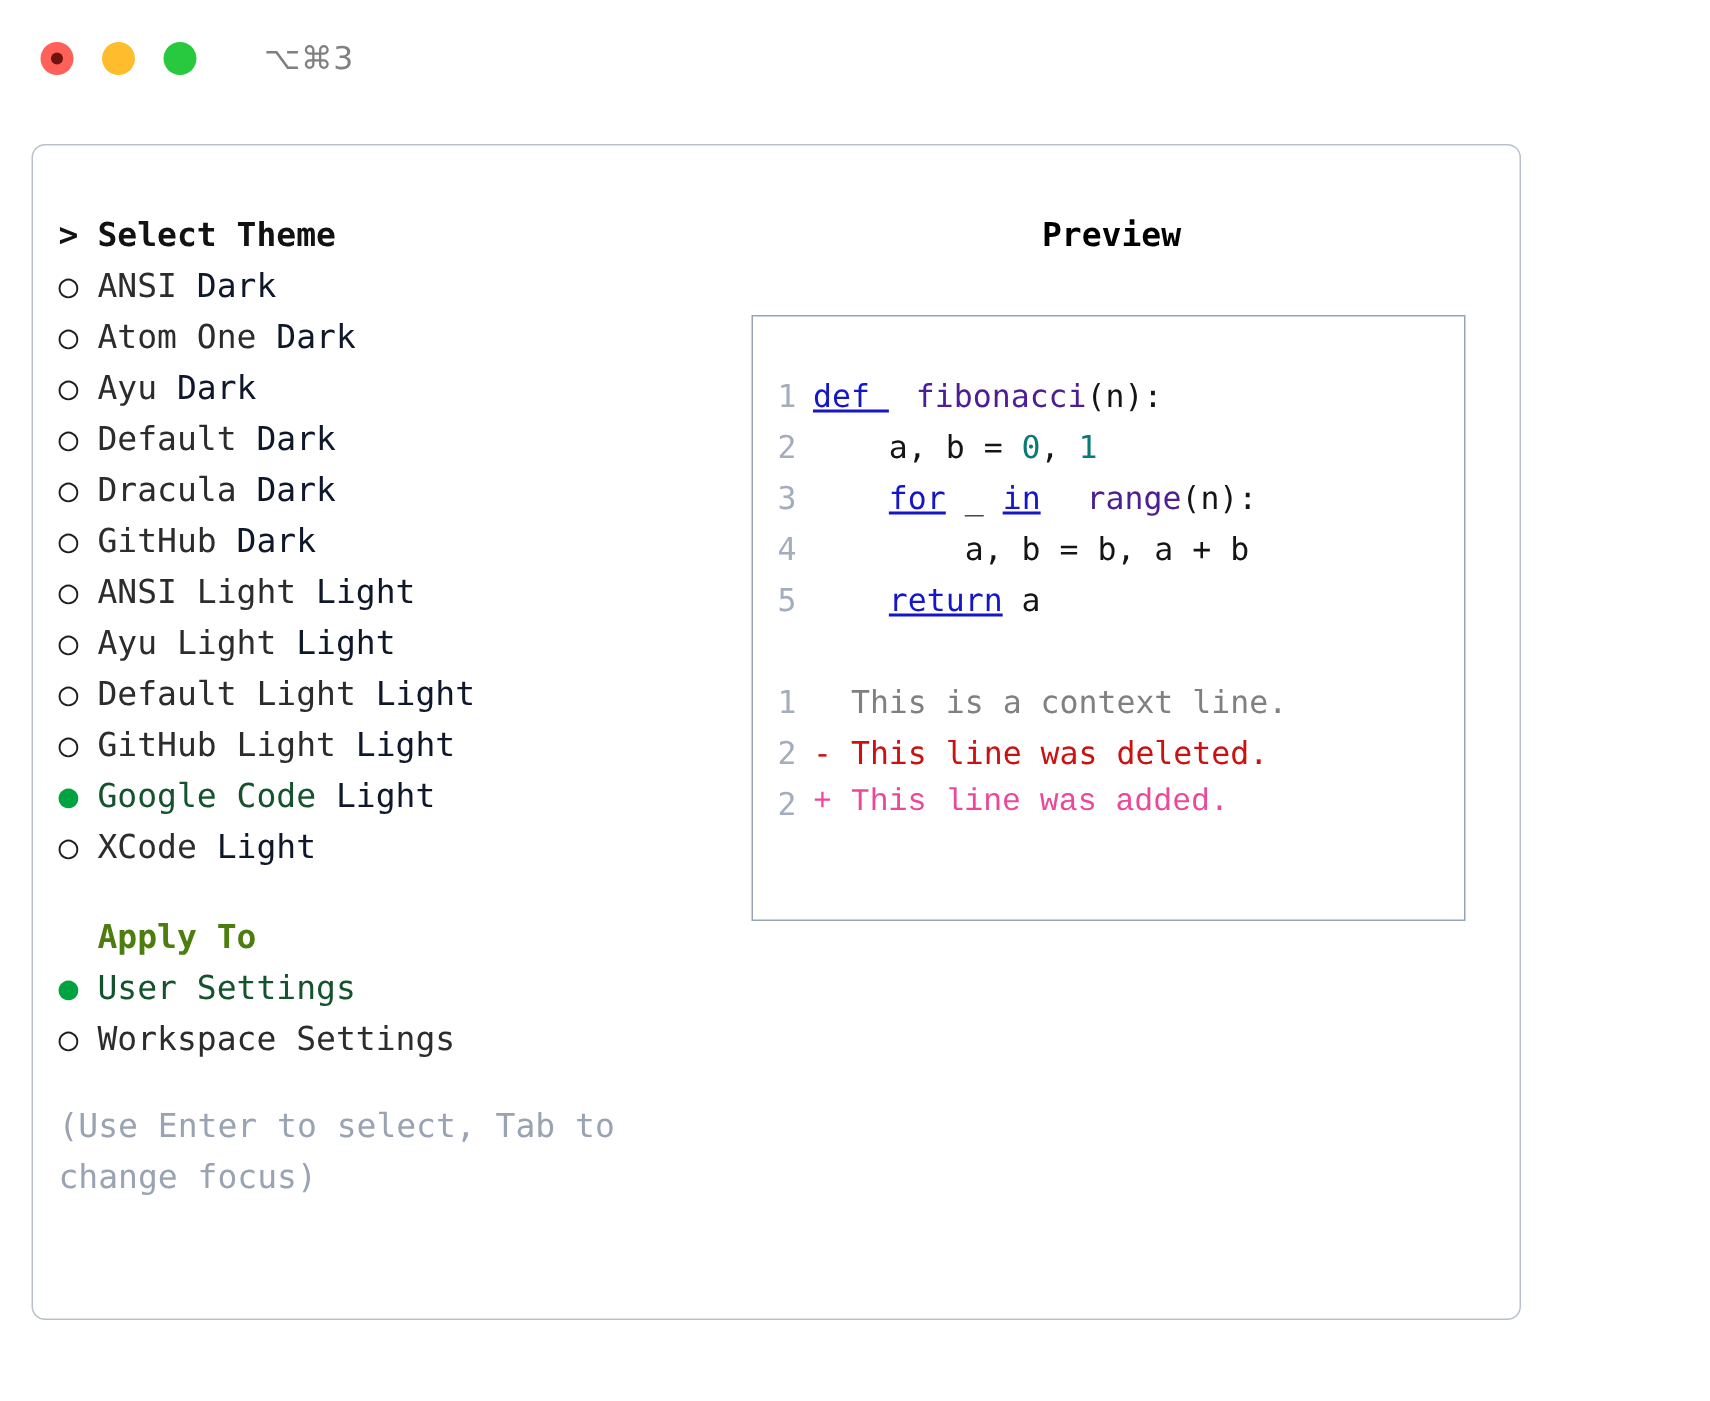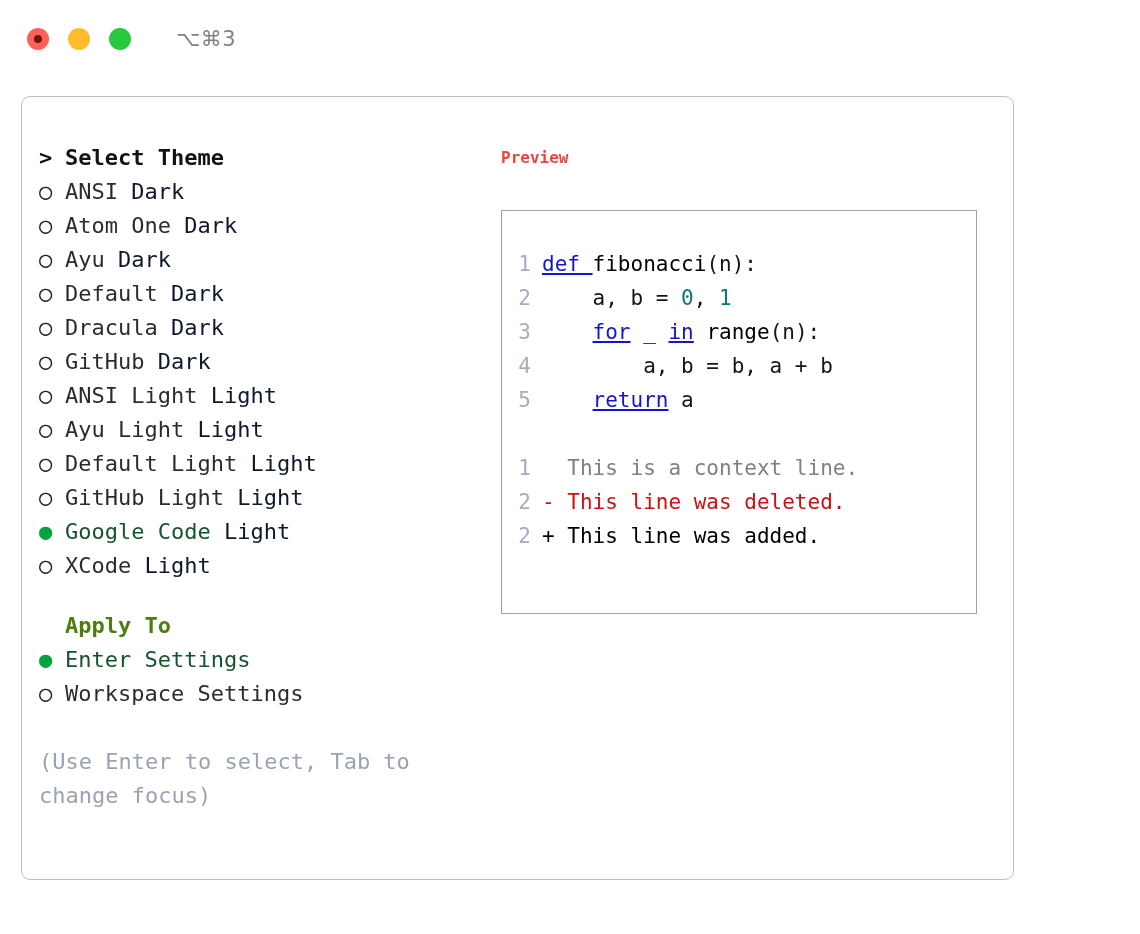--- a/index.html
+++ b/index.html
@@ -117,41 +117,42 @@
 
   .applyto-hdr {
     font-weight: bold;
     color: #4d7c0f;
     padding-left: 26px;
   }
 
   .spacer-sm { height: 26px; }
 
   .hint {
-    margin-top: 34px;
+    margin-top: 24px;
     font-size: 22px;
     line-height: 34px;
     color: #9aa3b2;
     width: 420px;
     white-space: pre-wrap;
   }
 
   
   .right-col {
     position: absolute;
     left: 479px;
     top: 44px;
     width: 480px;
   }
   .preview-title {
-    font-size: 16px;
+    font-size: 22px;
     line-height: 34px;
     font-weight: bold;
-    color: #ef4444;
+    color: #000000;
     margin-bottom: 35px;
+    text-align: center;
   }
   .preview-box {
     width: 476px;
     height: 404px;
     border: 1.6px solid #97a3b3;
     background: #ffffff;
     padding: 36px 0 0 0;
   }
   .code {
     font-size: 21px;
@@ -166,26 +167,26 @@
   .ln {
     width: 40px;
     flex: 0 0 40px;
     text-align: right;
     color: #a3adbb;
     padding-right: 11px;
   }
   .src { white-space: pre; }
 
   .t-kw   { color: #1616c9; text-decoration: underline; }
-  .t-fn   { color: #000000; }
+  .t-fn   { color: #4c1d95; margin-left: 18px; }
   .t-num  { color: #0a7a74; }
   .t-plain{ color: #151515; }
   .t-ctx  { color: #808080; }
   .t-del  { color: #cc1111; }
-  .t-add  { color: #000000; }
+  .t-add  { color: #ec4899; font-family: Liberation Mono, monospace; }
 </style>
 </head>
 <body>
 
 <div class="window">
 
   <div class="titlebar">
     <div class="traffic-lights">
       <span class="dot dot-close"></span>
       <span class="dot dot-min"></span>
@@ -216,21 +217,21 @@
             <div class="row"><span class="marker marker-empty">○</span><span class="name">GitHub Light</span><span> </span><span class="tag">Light</span></div>
             <div class="row"><span class="marker marker-on">●</span><span class="name-sel">Google Code</span><span> </span><span class="tag">Light</span></div>
             <div class="row"><span class="marker marker-empty">○</span><span class="name">XCode</span><span> </span><span class="tag">Light</span></div>
           </div>
 
         <div class="spacer-sm"></div>
 
         <div class="row applyto-hdr">Apply To</div>
 
         <div id="apply-rows">
-            <div class="row"><span class="marker marker-on">●</span><span class="name-sel">Enter Settings</span></div>
+            <div class="row"><span class="marker marker-on">●</span><span class="name-sel">User Settings</span></div>
             <div class="row"><span class="marker marker-empty">○</span><span class="name">Workspace Settings</span></div>
           </div>
 
         <div class="hint">(Use Enter to select, Tab to change focus)</div>
       </div>
 
       <div class="right-col">
         <div class="preview-title">Preview</div>
 
         <div class="preview-box">

